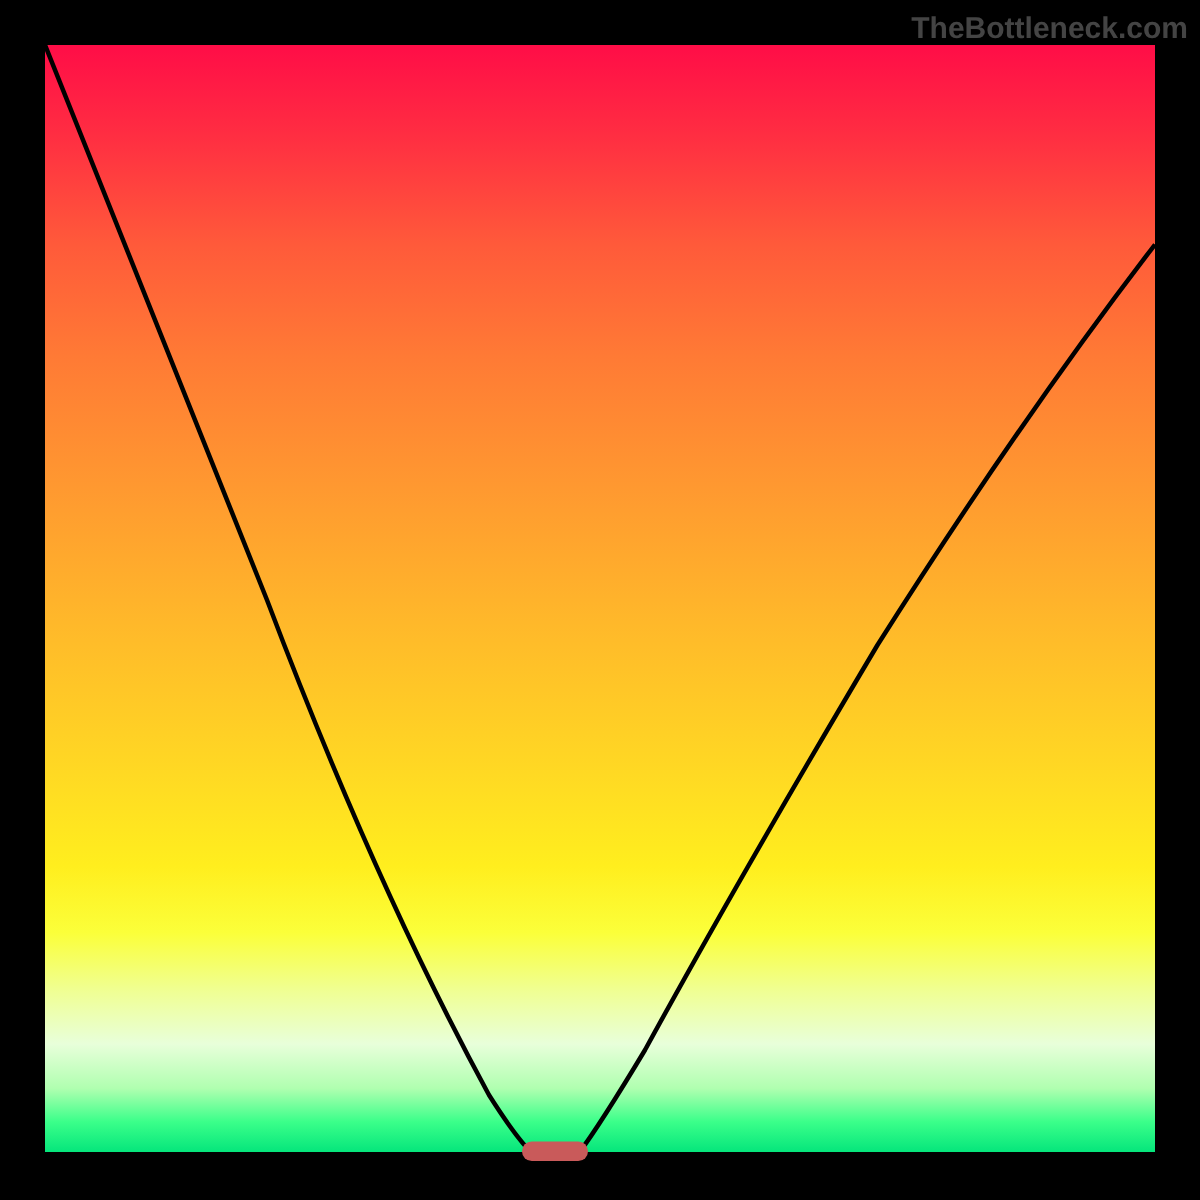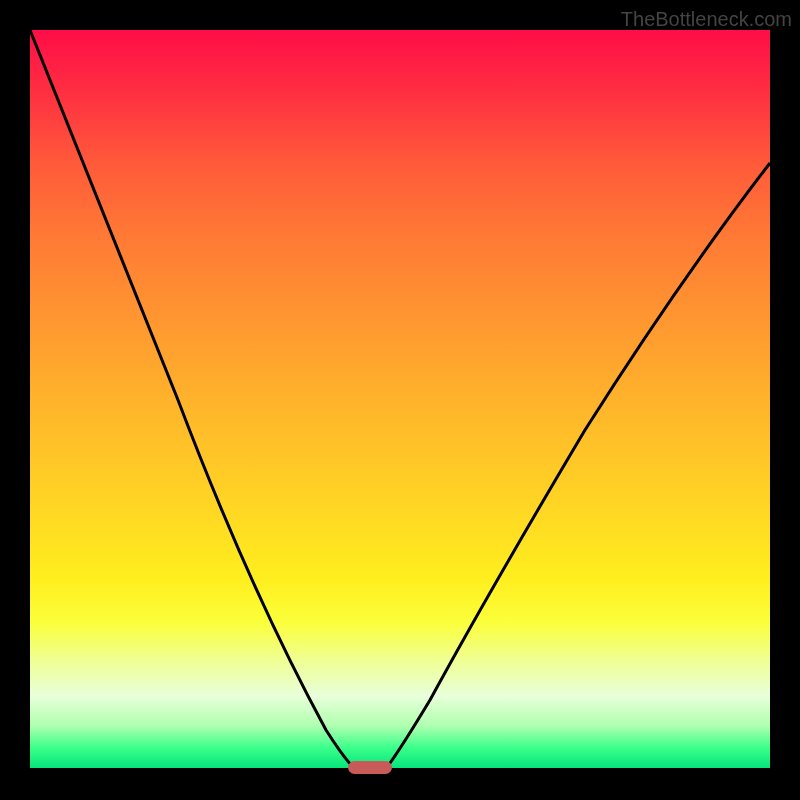--- a/index.html
+++ b/index.html
@@ -13,21 +13,21 @@
       background: #000;
       position: relative;
       font-family: Arial, sans-serif;
     }
     .watermark {
       position: absolute;
       top: 8px;
       right: 8px;
       color: #444;
       font-size: 20px;
-      font-weight: 400;
+      font-weight: 700;
       z-index: 10;
     }
     .chart-container {
       position: absolute;
       top: 30px;
       left: 30px;
       width: 740px;
       height: 740px;
     }
     .gradient-bg {

